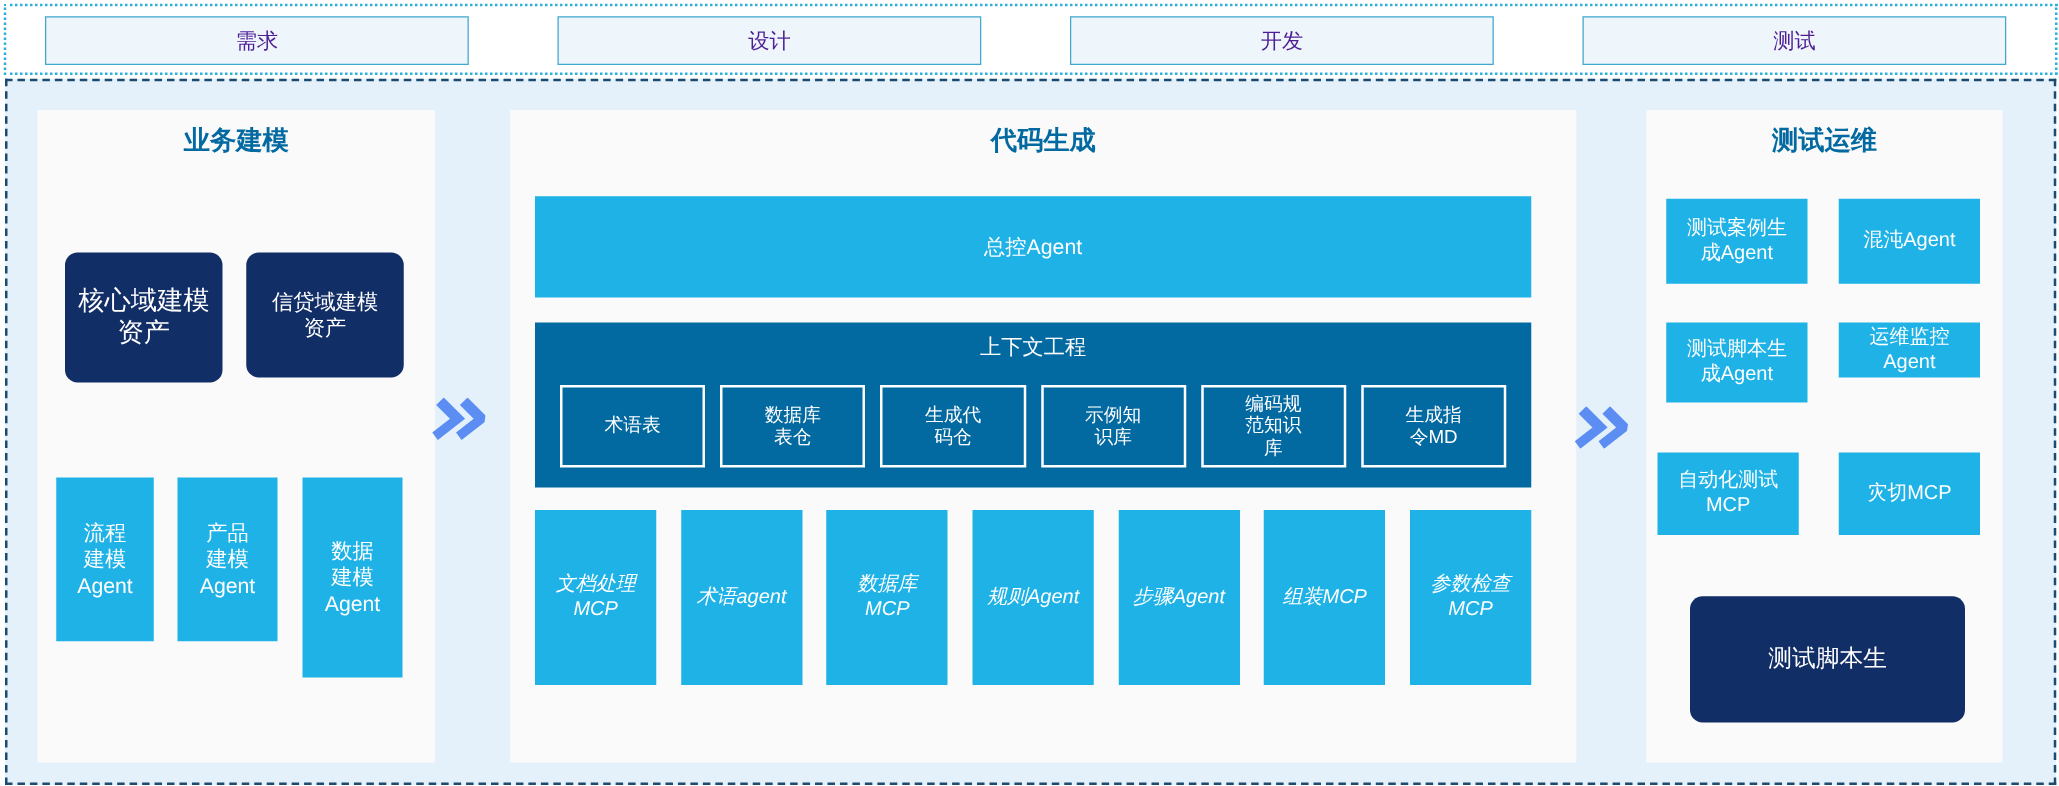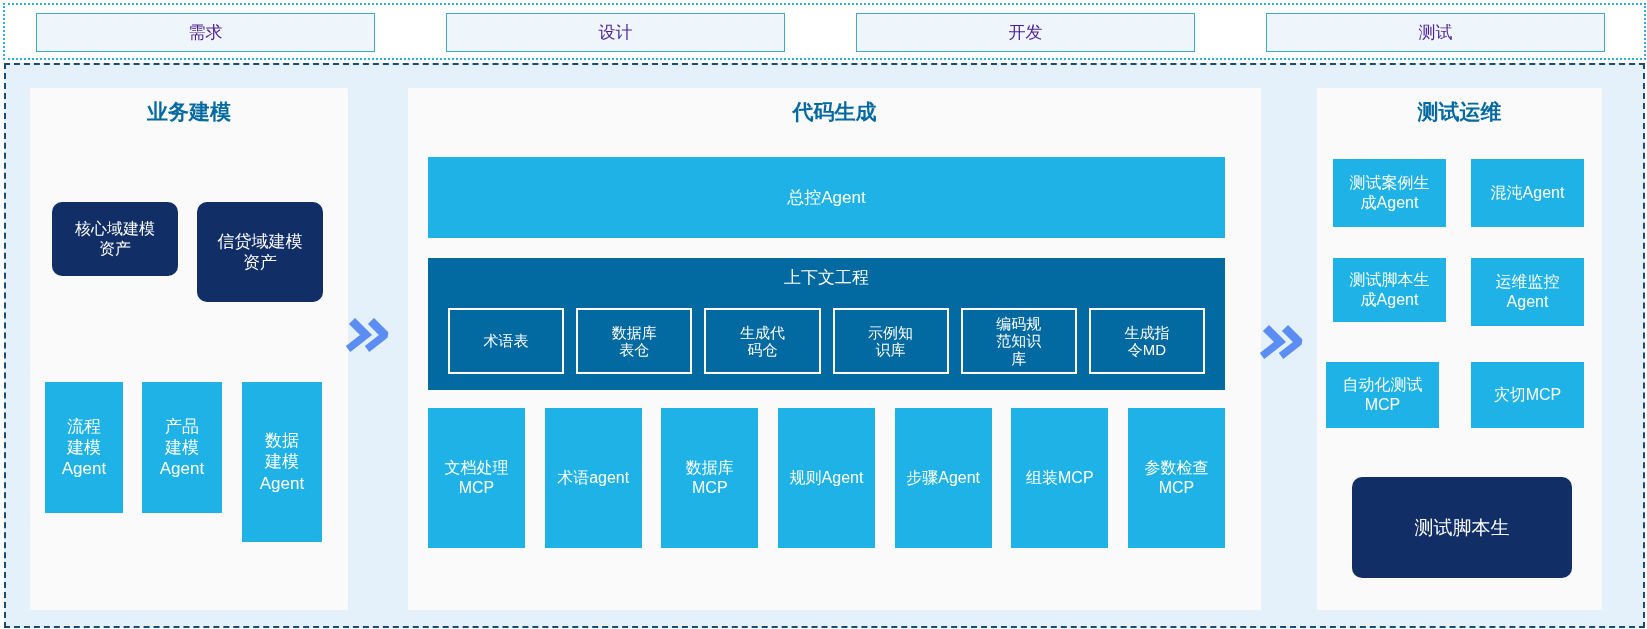--- a/index.html
+++ b/index.html
@@ -36,21 +36,21 @@
     font-size:21px; font-weight:bold; color:#0369a1;
   }
   
   .box {
     position:absolute; display:flex; align-items:center; justify-content:center;
     text-align:center; color:#ffffff; white-space:pre-line; line-height:1.25;
   }
   .cyan { background:#1fb2e6; }
   .navy { background:#112e66; border-radius:10px; }
   
-  .asset-1 { left:22px;  top:114px; width:126px; height:74px; font-size:16px; }
+  .asset-1 { left:22px;  top:114px; width:126px; height:104px; font-size:21px; }
   .asset-2 { left:167px; top:114px; width:126px; height:100px; font-size:17px; }
   .agent-1 { left:15px;  top:294px; width:78px;  height:131px; font-size:17px; }
   .agent-2 { left:112px; top:294px; width:80px;  height:131px; font-size:17px; }
   .agent-3 { left:212px; top:294px; width:80px;  height:160px; font-size:17px; }
   
   .master-bar { left:20px; top:69px; width:797px; height:81px; font-size:17px; }
   .context-panel {
     position:absolute; left:20px; top:170px; width:797px; height:132px;
     background:#0369a1;
   }
@@ -63,33 +63,33 @@
     display:flex; gap:12px;
   }
   .context-item {
     position:static; flex:1; border:2px solid #ffffff;
     display:flex; align-items:center; justify-content:center;
     text-align:center; color:#ffffff; font-size:15px;
     white-space:pre-line; line-height:1.15;
   }
   .tools-row {
     position:absolute; left:20px; top:320px; width:797px; height:132px;
-    display:flex; justify-content:space-between;
+    display:flex; justify-content:space-between;font-style:italic;
   }
   .tool-box {
     position:static; width:97px; height:140px;
     display:flex; align-items:center; justify-content:center;
     text-align:center; color:#ffffff; font-size:16px;
     white-space:pre-line; line-height:1.25;
   }
   
   .r1c1 { left:16px;  top:71px;  width:113px; height:68px; font-size:16px; }
   .r1c2 { left:154px; top:71px;  width:113px; height:68px; font-size:16px; }
   .r2c1 { left:16px;  top:170px; width:113px; height:64px; font-size:16px; }
-  .r2c2 { left:154px; top:170px; width:113px; height:68px; font-size:16px; }
+  .r2c2 { left:154px; top:170px; width:113px; height:44px; font-size:16px; }
   .r3c1 { left:9px;  top:274px; width:113px; height:66px; font-size:16px; }
   .r3c2 { left:154px; top:274px; width:113px; height:66px; font-size:16px; }
   .platform-box { left:35px; top:389px; width:220px; height:101px; font-size:19px; }
   
   .chev { position:absolute; transform:skewX(-8deg); }
   .chev-1 { left:340px; top:253px; }
   .chev-2 { left:1254px; top:260px; }
 </style>
 </head>
 <body>

